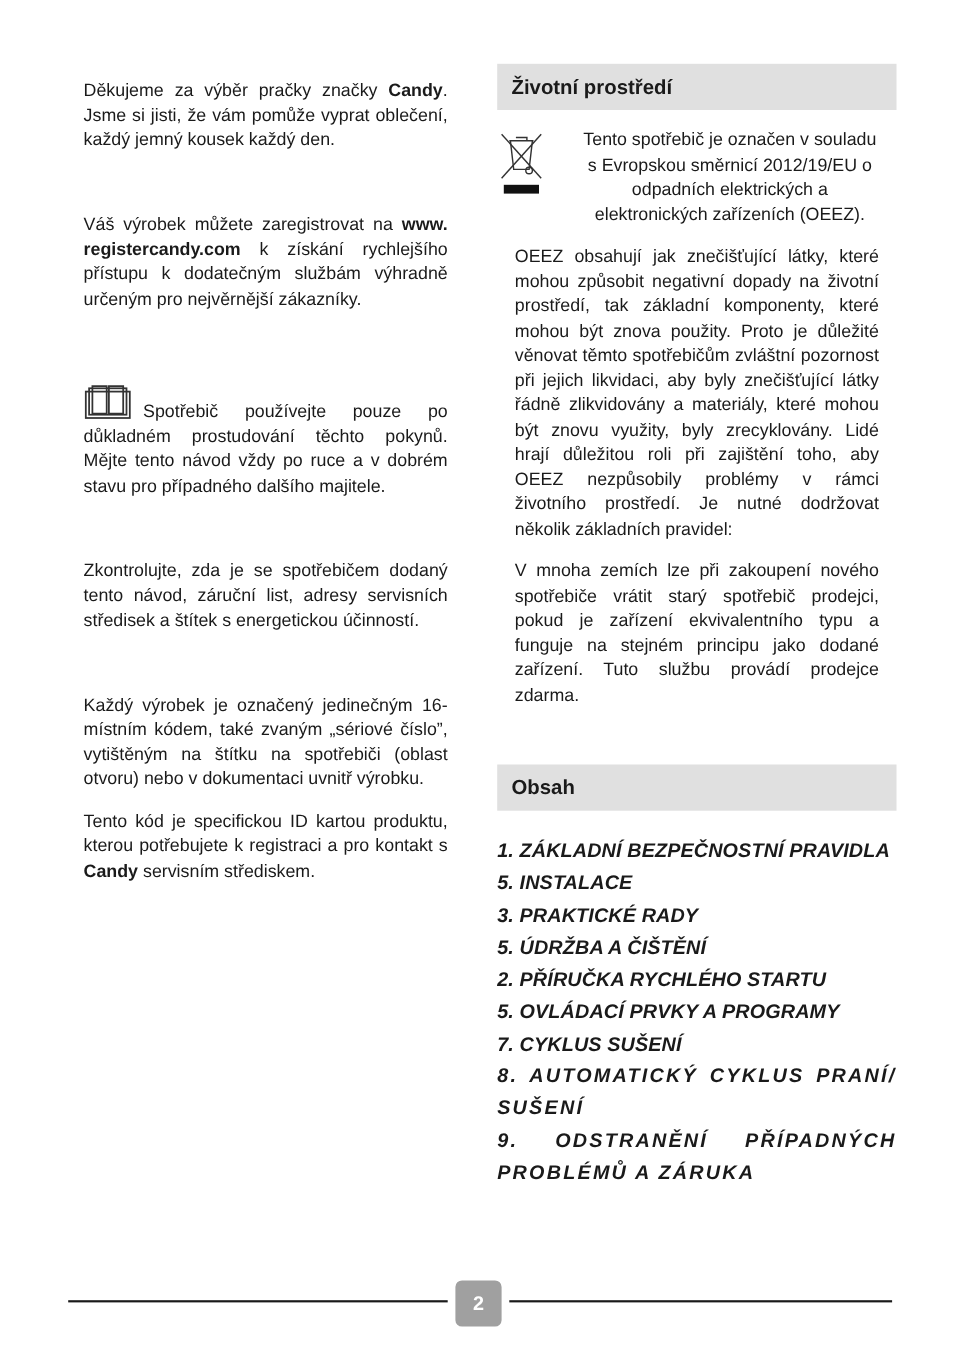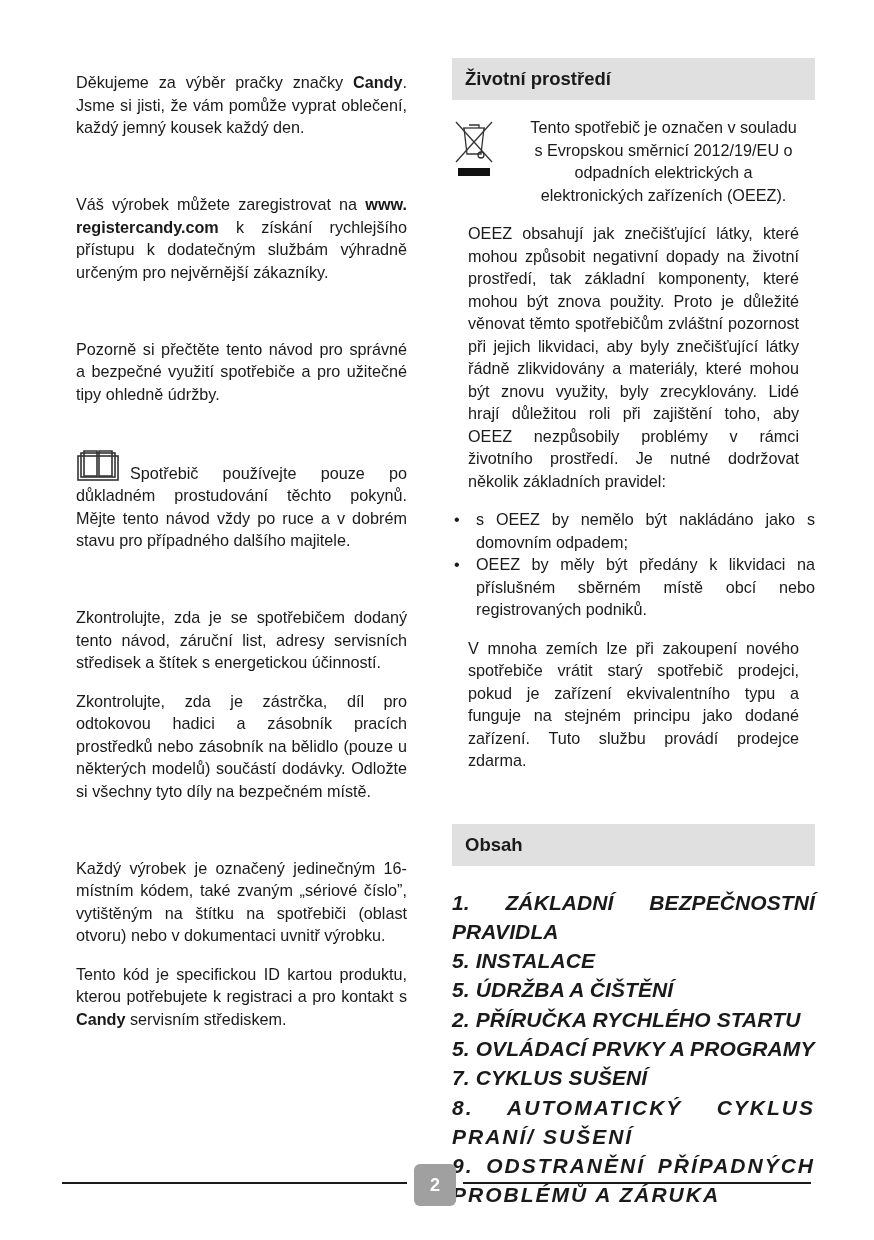--- a/index.html
+++ b/index.html
@@ -14,54 +14,52 @@
   .section-header { background: #e0e0e0; height: 42px; line-height: 42px; padding-left: 13px;
                     font-weight: bold; font-size: 18.5px; color: #1a1a1a; }
   .weee-block { position: relative; margin-top: 15px; }
   .weee-icon { position: absolute; left: 2px; top: 2px; width: 40px; height: 62px; }
   .weee-text { padding-left: 60px; text-align: center; }
   .book-icon { display: inline-block; width: 44px; height: 32px; vertical-align: -3px; margin-right: 10px; }
   ul.bullets { list-style: none; margin: 0; padding: 0; }
   ul.bullets li { position: relative; padding-left: 24px; text-align: justify; }
   ul.bullets li::before { content: "•"; position: absolute; left: 2px; top: 0; }
   .toc { margin-top: 22px; }
-  .toc-item { font-weight: bold; font-style: italic; font-size: 21px; line-height: 29.3px; text-align: justify; text-align-last: auto; letter-spacing: 0.1px; }
+  .toc-item { font-weight: bold; font-style: italic; font-size: 18px; line-height: 29.3px; text-align: justify; text-align-last: auto; letter-spacing: 0.1px; }
   .toc-item.spread { letter-spacing: 2px; }
   .footer-line { position: absolute; top: 1182px; height: 2px; background: #1a1a1a; }
   .footer-line.left { left: 62px; width: 345px; }
   .footer-line.right { left: 463px; width: 348px; }
   .page-badge { position: absolute; left: 414px; top: 1164px; width: 42px; height: 42px; border-radius: 6px;
                 background: #a0a0a0; color: #ffffff; font-weight: bold; font-size: 18px;
                 text-align: center; line-height: 42px; }
 </style>
 </head>
 <body>
 
 <div class="col col-left">
   <p><span>Děkujeme za výběr pračky značky </span><b>Candy</b><span>. Jsme si jisti, že vám pomůže vyprat oblečení, každý jemný kousek každý den.</span></p>
   <div class="gap"></div>
   <p><span>Váš výrobek můžete zaregistrovat na </span><b>www. registercandy.com</b><span> k získání rychlejšího přístupu k dodatečným službám výhradně určeným pro nejvěrnější zákazníky.</span></p>
   <div class="gap"></div>
-  <p>Pozorně si přečtěte tento návod pro správné a bezpečné využití spotřebiče a pro užitečné tipy ohledně údržby.</p>
   <div class="gap"></div>
   <p style="margin-top:6px;">
     <span class="book-icon">
       <svg width="44" height="32" viewBox="0 0 44 32">
         <g fill="none" stroke="#333" stroke-width="1.6">
           <rect x="2" y="6" width="40" height="24"></rect>
           <rect x="5" y="3" width="34" height="24"></rect>
           <path d="M8 1 H21 V26 H8 Z"></path>
           <path d="M23 1 H36 V26 H23 Z"></path>
         </g>
       </svg>
     </span><span>Spotřebič používejte pouze po důkladném prostudování těchto pokynů. Mějte tento návod vždy po ruce a v dobrém stavu pro případného dalšího majitele.</span>
   </p>
   <div class="gap"></div>
   <p>Zkontrolujte, zda je se spotřebičem dodaný tento návod, záruční list, adresy servisních středisek a štítek s energetickou účinností.</p>
-  <p>Zkontrolujte, zda je zástrčka, díl pro odtokovou hadici a zásobník pracích prostředků nebo zásobník na bělidlo (pouze u některých modelů) součástí dodávky. Odložte si všechny tyto díly na bezpečném místě.</p>
   <div class="gap"></div>
   <p>Každý výrobek je označený jedinečným 16-místním kódem, také zvaným „sériové číslo”, vytištěným na štítku na spotřebiči (oblast otvoru) nebo v dokumentaci uvnitř výrobku.</p>
   <p><span>Tento kód je specifickou ID kartou produktu, kterou potřebujete k registraci a pro kontakt s </span><b>Candy</b><span> servisním střediskem.</span></p>
 </div>
 
 <div class="col col-right" style="top:58px;">
   <div class="section-header">Životní prostředí</div>
 
   <div class="weee-block">
     <span class="weee-icon">
@@ -73,32 +71,29 @@
           <circle cx="27" cy="37" r="3"></circle>
           <path d="M2 4 L38 44"></path>
           <path d="M38 4 L2 44"></path>
         </g>
         <rect x="4" y="50" width="32" height="8" fill="#111"></rect>
       </svg>
     </span>
     <p class="weee-text">Tento spotřebič je označen v souladu s Evropskou směrnicí 2012/19/EU o odpadních elektrických a elektronických zařízeních (OEEZ).</p>
   </div>
   <p>OEEZ obsahují jak znečišťující látky, které mohou způsobit negativní dopady na životní prostředí, tak základní komponenty, které mohou být znova použity. Proto je důležité věnovat těmto spotřebičům zvláštní pozornost při jejich likvidaci, aby byly znečišťující látky řádně zlikvidovány a materiály, které mohou být znovu využity, byly zrecyklovány. Lidé hrají důležitou roli při zajištění toho, aby OEEZ nezpůsobily problémy v rámci životního prostředí. Je nutné dodržovat několik základních pravidel:</p>
-  <ul class="bullets">
-    <li>s OEEZ by nemělo být nakládáno jako s domovním odpadem;</li>
-    <li>OEEZ by měly být předány k likvidaci na příslušném sběrném místě obcí nebo registrovaných podniků.</li>
-  </ul>
   <p>V mnoha zemích lze při zakoupení nového spotřebiče vrátit starý spotřebič prodejci, pokud je zařízení ekvivalentního typu a funguje na stejném principu jako dodané zařízení. Tuto službu provádí prodejce zdarma.</p>
 
   <div style="height:36px;"></div>
   <div class="section-header">Obsah</div>
 
   <div class="toc">
     <div class="toc-item">1. ZÁKLADNÍ BEZPEČNOSTNÍ PRAVIDLA</div>
     <div class="toc-item">5. INSTALACE</div>
+    <div class="toc-item">3. PRAKTICKÉ RADY</div>
     <div class="toc-item">5. ÚDRŽBA A ČIŠTĚNÍ</div>
     <div class="toc-item">2. PŘÍRUČKA RYCHLÉHO STARTU</div>
     <div class="toc-item">5. OVLÁDACÍ PRVKY A PROGRAMY</div>
     <div class="toc-item">7. CYKLUS SUŠENÍ</div>
     <div class="toc-item spread">8. AUTOMATICKÝ CYKLUS PRANÍ/ SUŠENÍ</div>
     <div class="toc-item spread">9. ODSTRANĚNÍ PŘÍPADNÝCH PROBLÉMŮ A ZÁRUKA</div>
   </div>
 </div>
 
 <div class="footer-line left"></div>

